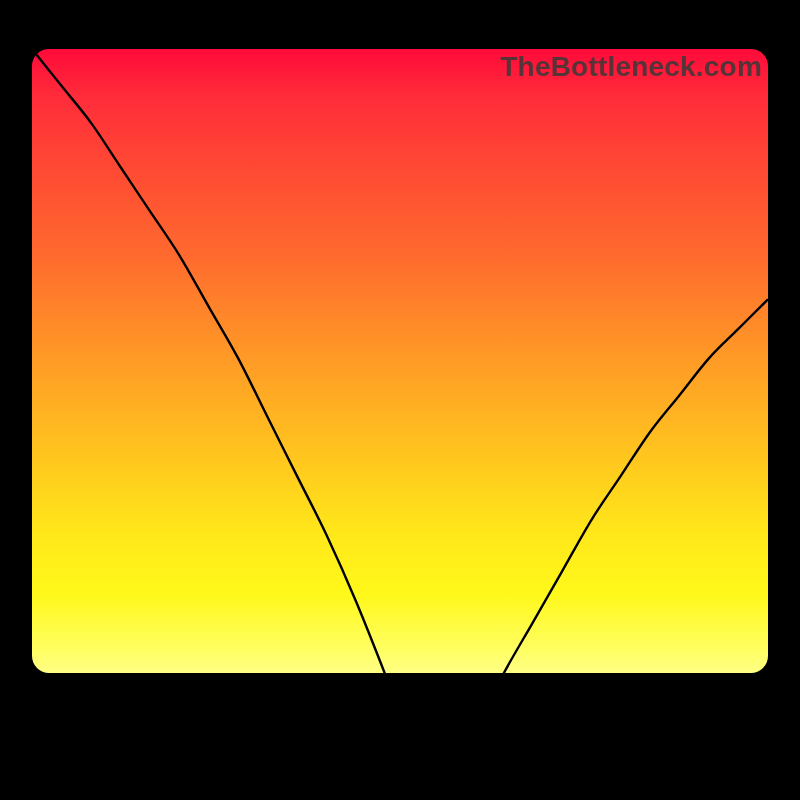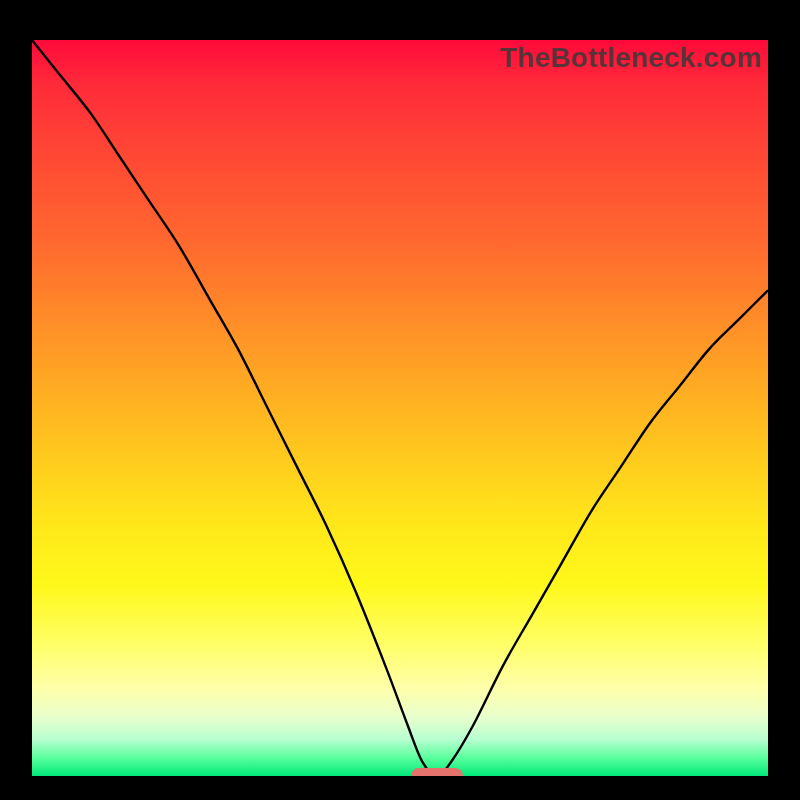--- a/index.html
+++ b/index.html
@@ -15,24 +15,25 @@
     position: absolute;
     left: 32px;
     top: 32px;
     width: 736px;
     height: 736px;
     background: #000;
   }
   .plot-area {
     position: absolute;
     left: 0;
-    top: 8px;
+    top: 17px;
     width: 736px;
-    height: 736px;
+    height: 624px;
     overflow: hidden;
+    border-radius: 17px;
   }
   .gradient-bg {
     position: absolute;
     left: 0;
     top: 0;
     width: 736px;
     height: 736px;
     background: linear-gradient(
       to bottom,
       #ff0a3a 0%,

